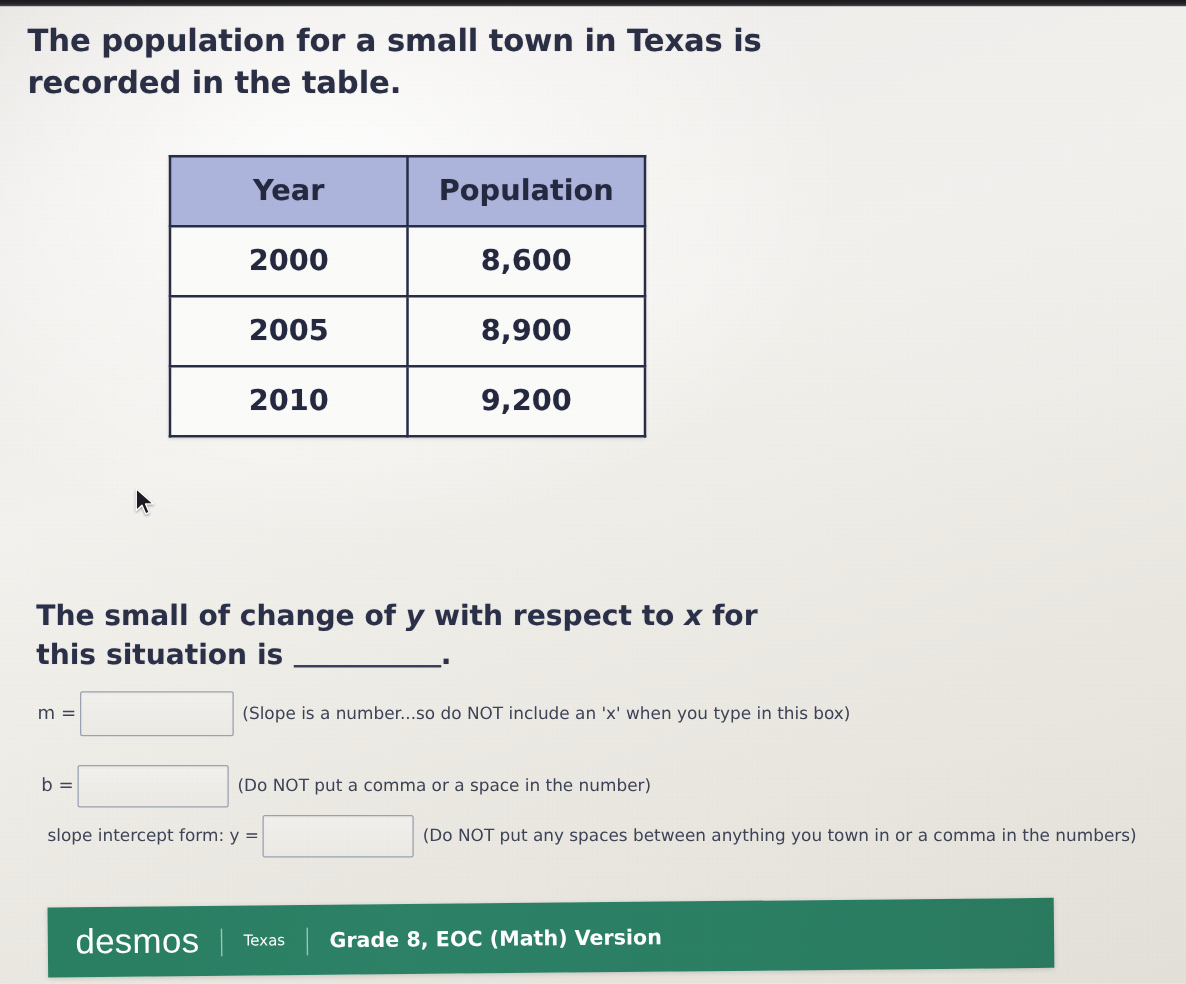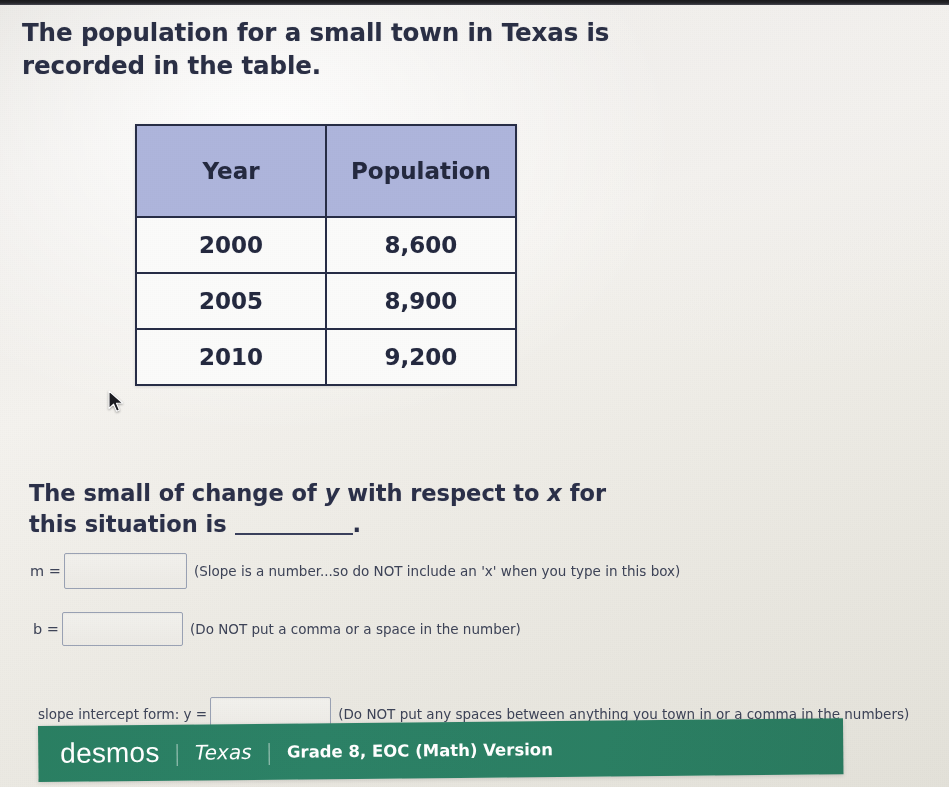--- a/index.html
+++ b/index.html
@@ -78,21 +78,21 @@
     font-family: "DejaVu Sans", sans-serif;
     font-weight: bold;
     color: #24293f;
     text-align: center;
     font-size: 23px;
     text-shadow: 0 0 1px rgba(36,41,63,0.2);
   }
   #data-table th {
     background: #aeb5dc;
     height: 54px;
-    padding: 18px 14px;
+    padding: 0 14px;
   }
   #data-table td {
     background: #fbfbfa;
     height: 54px;
     padding: 0 14px;
     text-align: center;
   }
   #data-table .col-year { width: 160px; }
   #data-table .col-pop  { width: 160px; }
 
@@ -145,21 +145,21 @@
     margin-left: 7px;
     white-space: nowrap;
   }
 
   #row-m  { left: 30px; top: 553px; }
   #row-m .answer-box { width: 117px; height: 32px; }
 
   #row-b  { left: 33px; top: 612px; }
   #row-b .answer-box { width: 115px; height: 30px; }
 
-  #row-si { left: 38px; top: 697px; }
+  #row-si { left: 38px; top: 652px; }
   #row-si .answer-box { width: 115px; height: 30px; }
   #row-si .answer-label { font-size: 13.5px; }
 
   
   #footer-bar {
     position: absolute;
     left: 38px;
     top: 726px;
     width: 805px;
     height: 56px;
@@ -180,23 +180,22 @@
     text-align: right;
   }
   #footer-bar .divider {
     color: rgba(255,255,255,0.55);
     font-size: 22px;
     margin: 0 14px;
     font-weight: 300;
   }
   #footer-bar .region {
     font-family: "DejaVu Sans", sans-serif;
-    font-size: 20px;
+    font-size: 12px;
     color: #ffffff;
-    font-style: italic;
   }
   #footer-bar .version {
     font-family: "DejaVu Sans", sans-serif;
     font-size: 16.5px;
     font-weight: bold;
     color: #ffffff;
   }
 
   
   #cursor {

